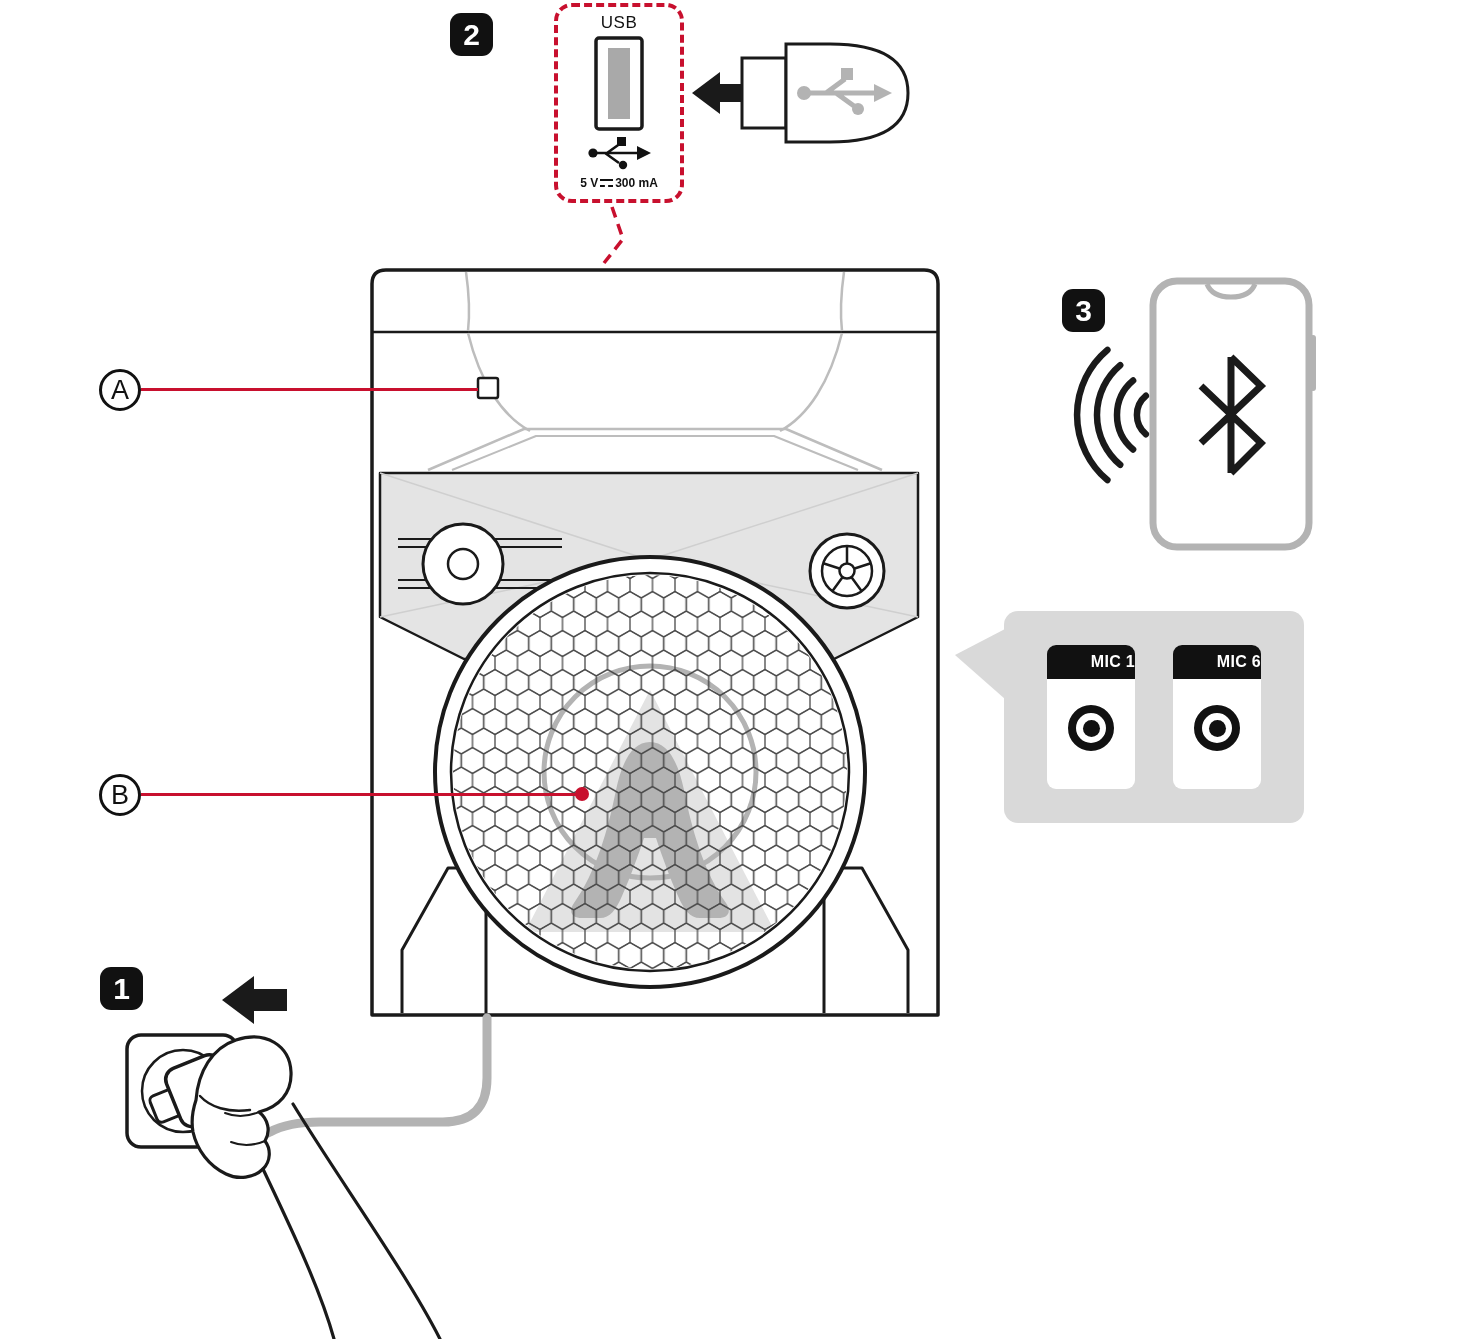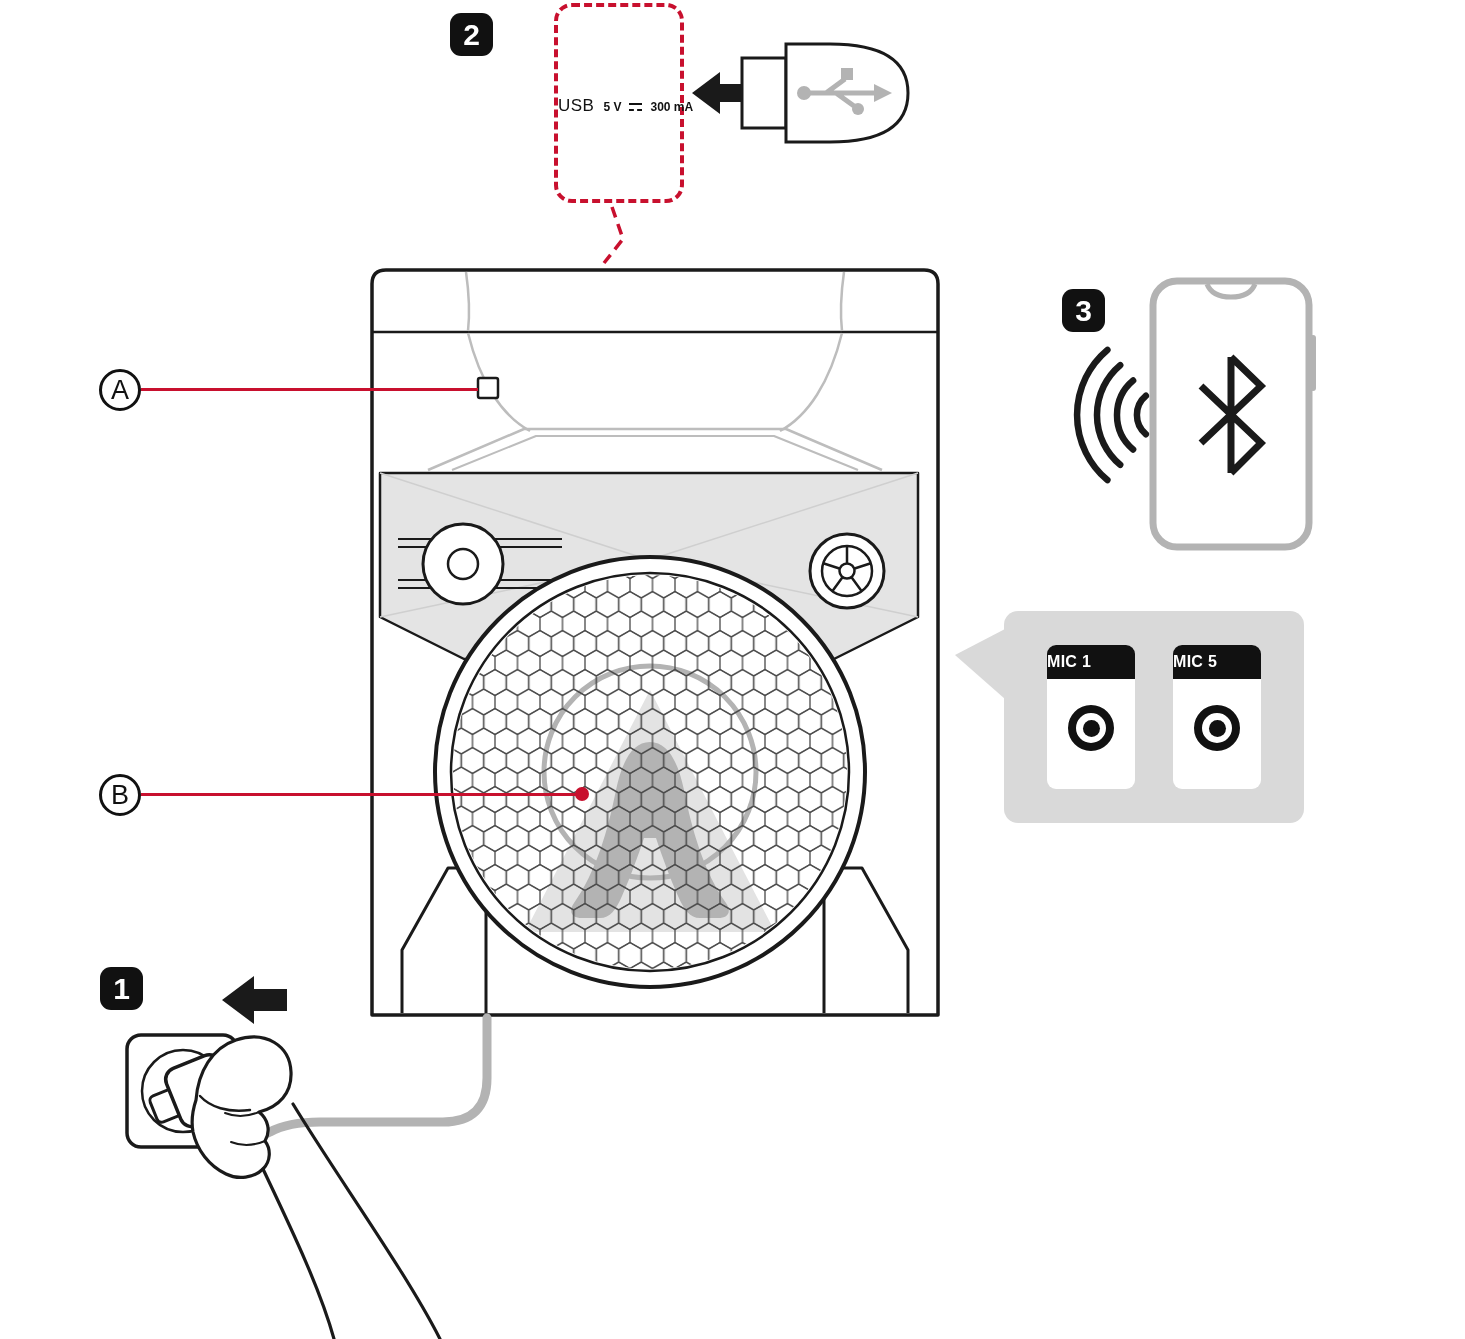--- a/index.html
+++ b/index.html
@@ -12,38 +12,38 @@
            font-size:30px; font-weight:bold; }
 
   .part-label { position:absolute; width:42px; height:42px; border:3px solid #111; border-radius:50%;
                 background:#fff; display:flex; align-items:center; justify-content:center;
                 font-size:27px; font-weight:500; color:#111; }
   .lead-line { position:absolute; height:3px; background:#c8102e; }
   .lead-dot  { position:absolute; width:14px; height:14px; border-radius:50%; background:#c8102e; }
 
   .usb-callout { position:absolute; left:554px; top:3px; width:130px; height:200px;
                  border:4px dashed #c8102e; border-radius:18px; background:#fff;
-                 display:flex; flex-direction:row; align-items:center; padding-top:6px; gap:3px; }
+                 display:flex; flex-direction:column; align-items:center; padding-top:6px; gap:3px; }
   .usb-title { font-size:17px; font-weight:500; color:#111; letter-spacing:.5px; }
-  .usb-rating { display:flex; align-items:center; gap:8px; font-size:12px; font-weight:bold;
+  .usb-rating { display:flex; align-items:center; gap:2px; font-size:12px; font-weight:bold;
                 color:#111; white-space:nowrap; margin-top:2px; }
   .dc-symbol { position:relative; display:inline-block; width:13px; height:8px; border-top:2.5px solid #111; }
   .dc-symbol i { position:absolute; left:0; right:0; bottom:0; height:0; display:block;
                  border-bottom:2.5px dashed #111; }
 
   .mic-callout { position:absolute; left:1004px; top:611px; width:300px; height:212px;
                  background:#d9d9d9; border-radius:14px;
                  display:flex; align-items:center; justify-content:center; gap:38px; }
   .mic-pointer { position:absolute; left:-49px; top:18px; width:0; height:0;
                  border-top:26px solid transparent; border-bottom:44px solid transparent;
                  border-right:50px solid #d9d9d9; }
   .mic-card { width:88px; height:144px; background:#fff; border-radius:9px;
               display:flex; flex-direction:column; align-items:center; overflow:hidden; }
   .mic-card-header { width:100%; height:34px; background:#111; color:#fff;
-                     display:flex; align-items:center; justify-content:flex-start;
+                     display:flex; align-items:center; justify-content:flex-end;
                      font-size:16px; font-weight:600; letter-spacing:.3px; }
   .jack { margin-top:26px; width:46px; height:46px; border:8px solid #111; border-radius:50%;
           background:#fff; display:flex; align-items:center; justify-content:center; }
   .jack-dot { width:17px; height:17px; border-radius:50%; background:#111; }
 </style>
 </head>
 <body>
 
 <div class="canvas">
 
@@ -208,21 +208,21 @@
     <div class="mic-card">
       <div class="mic-card-header">
         <span>MIC 1</span>
       </div>
       <div class="jack">
           <div class="jack-dot"></div>
         </div>
     </div>
     <div class="mic-card">
       <div class="mic-card-header">
-        <span>MIC 5</span>
+        <span>MIC 6</span>
       </div>
       <div class="jack">
           <div class="jack-dot"></div>
         </div>
     </div>
   </div>
 
 </div>
 
 </body></html>

